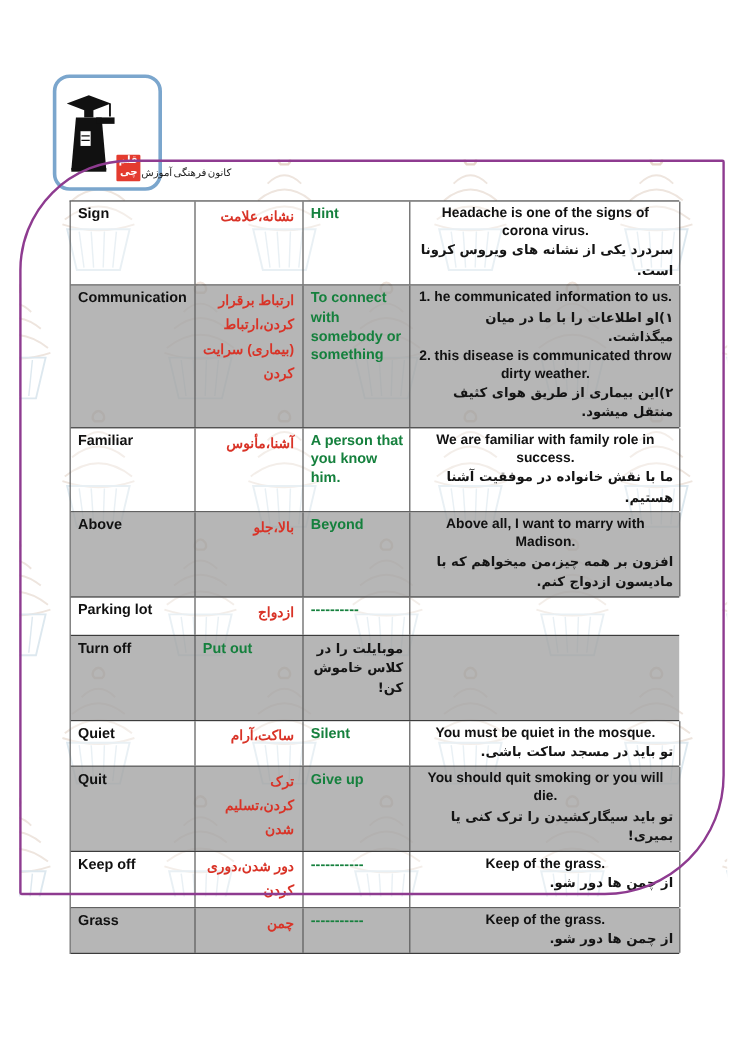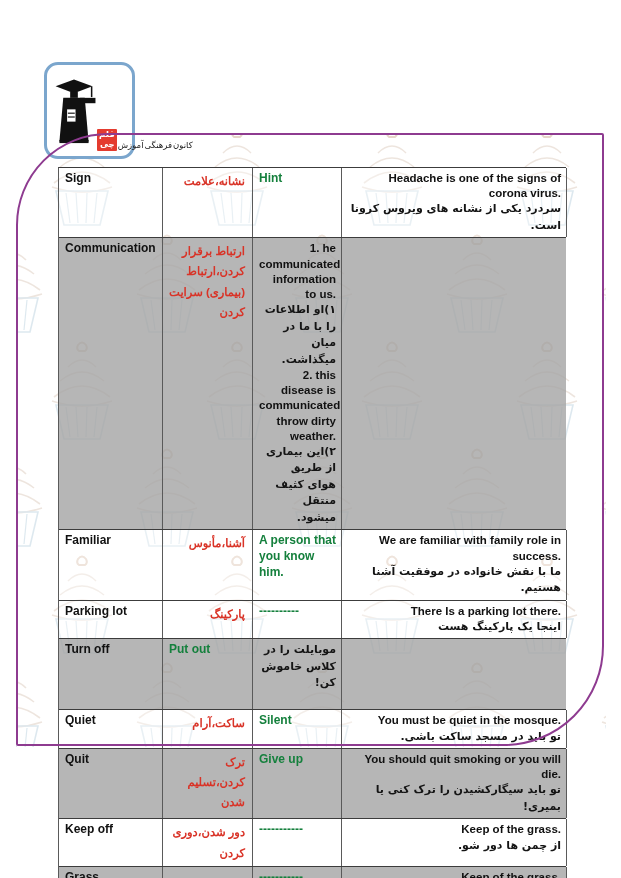--- a/index.html
+++ b/index.html
@@ -116,21 +116,21 @@
     color:#15803d;
     line-height:1.3;
   }
   .c-ex{
     font-size:11.5px;
     line-height:1.32;
   }
   .ex-en{
     font-weight:bold;
     color:#111;
-    text-align:right;
+    text-align:center;
   }
   .ex-fa{
     direction:rtl;
     text-align:right;
     font-family:"DejaVu Sans", sans-serif;
     font-size:11px;
     color:#141414;
     line-height:1.5;
     padding-left:2px;
     font-weight:bold;
@@ -494,44 +494,50 @@
     <div class="cell c-fa">نشانه،علامت</div>
     <div class="cell c-hint">Hint</div>
     <div class="cell c-ex">
           <div class="ex-en">Headache is one of the signs of corona virus.</div>
           <div class="ex-fa">سردرد یکی از نشانه های ویروس کرونا است.</div>
         </div>
   </div>
       <div class="row shaded" style="min-height: 92px;">
     <div class="cell c-word">Communication</div>
     <div class="cell c-fa">ارتباط برقرار کردن،ارتباط (بیماری) سرایت کردن</div>
+    <div class="cell c-hint">To connect with somebody or something</div>
     <div class="cell c-ex">
           <div class="ex-en">1. he communicated information to us.</div>
           <div class="ex-fa">۱)او اطلاعات را با ما در میان میگذاشت.</div>
           <div class="ex-en">2. this disease is communicated throw dirty weather.</div>
           <div class="ex-fa">۲)این بیماری از طریق هوای کثیف منتقل میشود.</div>
         </div>
   </div>
       <div class="row" style="min-height: 52px;">
     <div class="cell c-word">Familiar</div>
     <div class="cell c-fa">آشنا،مأنوس</div>
     <div class="cell c-hint">A person that you know him.</div>
     <div class="cell c-ex">
           <div class="ex-en">We are familiar with family role in success.</div>
           <div class="ex-fa">ما با نقش خانواده در موفقیت آشنا هستیم.</div>
         </div>
   </div>
+      <div class="row shaded" style="min-height: 54px;">
+    <div class="cell c-word">Above</div>
+    <div class="cell c-fa">بالا،جلو</div>
+    <div class="cell c-hint">Beyond</div>
+    <div class="cell c-ex">
+          <div class="ex-en">Above all, I want to marry with Madison.</div>
+          <div class="ex-fa">افزون بر همه چیز،من میخواهم که با مادیسون ازدواج کنم.</div>
+        </div>
+  </div>
       <div class="row" style="min-height: 32px;">
     <div class="cell c-word">Parking lot</div>
-    <div class="cell c-fa">پارکینگ</div>
+    <div class="cell c-fa">ازدواج</div>
     <div class="cell c-hint">----------</div>
-    <div class="cell c-ex">
-          <div class="ex-en">There Is a parking lot there.</div>
-          <div class="ex-fa">اینجا یک پارکینگ هست</div>
-        </div>
   </div>
       <div class="row shaded" style="min-height: 71px;">
     <div class="cell c-word">Turn off</div>
     <div class="cell c-hint">Put out</div>
     <div class="cell c-ex">
           <div class="ex-fa">موبایلت را در کلاس خاموش کن!</div>
         </div>
   </div>
       <div class="row" style="min-height: 34px;">
     <div class="cell c-word">Quiet</div>

